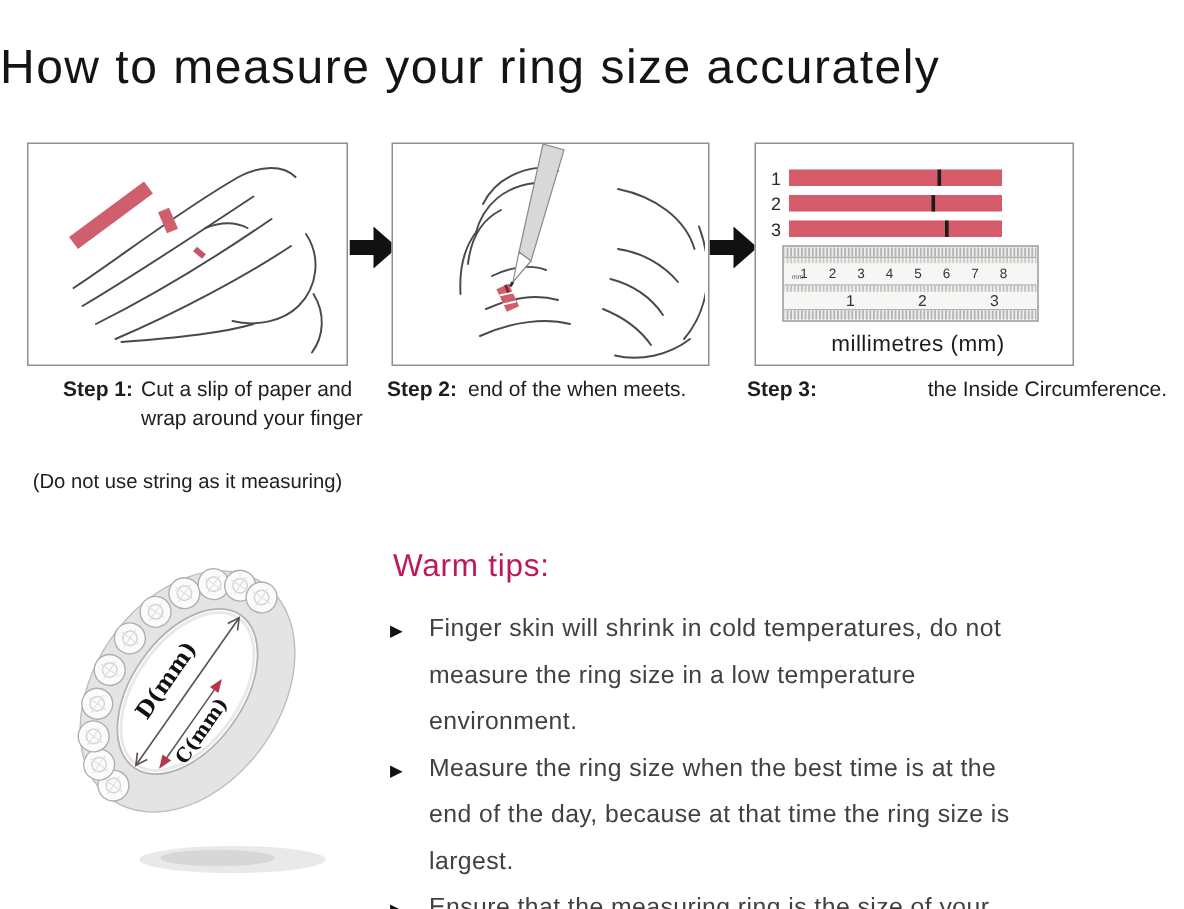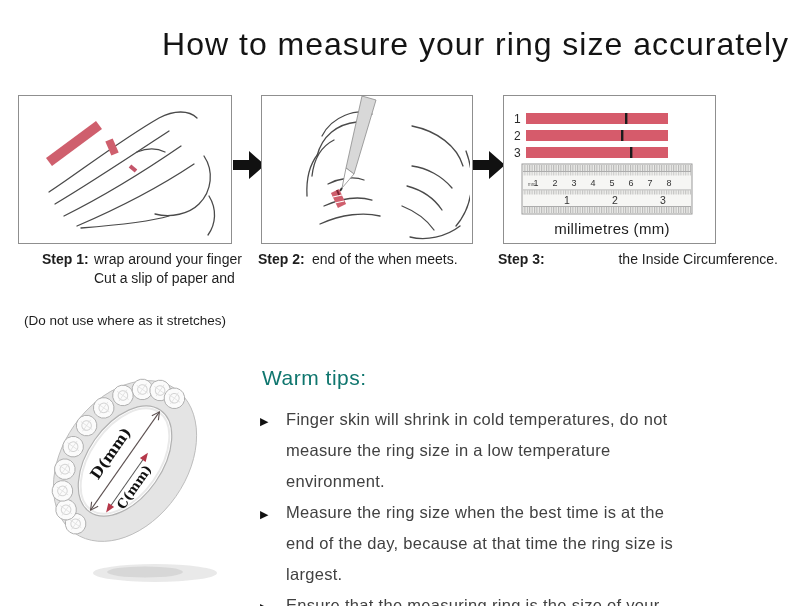--- a/index.html
+++ b/index.html
@@ -1,40 +1,40 @@
 <!DOCTYPE html>
 <html><head>
 <meta charset="utf-8">
 <style>
   html,body{margin:0;padding:0;background:#ffffff;}
   #page{position:relative;width:789px;height:606px;background:#ffffff;overflow:hidden;
         font-family:"Liberation Sans",sans-serif;color:#222;}
   
-  .title{position:absolute;top:26px;left:0;width:789px;text-align:right;
+  .title{position:absolute;top:26px;left:0;width:789px;text-align:left;
          font-size:32px;letter-spacing:1px;color:#141414;font-weight:500;}
   
   .panel{position:absolute;background:#fff;border:1.6px solid #8f8f8f;}
   #panel1{left:18px;top:95px;width:212px;height:147px;}
   #panel2{left:261px;top:95px;width:210px;height:147px;}
   #panel3{left:503px;top:95px;width:211px;height:147px;}
   .arrow{position:absolute;top:151px;}
   #arrow1{left:233px;} #arrow2{left:473px;}
   
   .cap{position:absolute;top:250px;font-size:14px;line-height:1.35;color:#1e1e1e;}
   .cap .lbl{position:absolute;left:0;top:0;font-weight:700;}
   #cap1{left:42px;width:212px;padding-left:52px;}
   #cap2{left:258px;width:218px;padding-left:54px;}
   #cap3{left:498px;width:226px;padding-left:54px;text-align:right;}
   .cap b{font-weight:400;}
   .note{position:absolute;top:313px;font-size:13.5px;color:#1e1e1e;text-align:center;}
   #note1{left:14px;width:222px;}
   #note3{left:494px;width:230px;}
   
   .wt-head{position:absolute;left:262px;top:366px;font-size:21px;letter-spacing:.5px;
-           color:#0f766e;font-weight:400;}
+           color:#be185d;font-weight:400;}
   .wt-list{position:absolute;left:260px;top:404px;width:432px;}
   .wt-item{display:flex;align-items:flex-start;font-size:16.5px;letter-spacing:.3px;
            line-height:1.88;color:#414141;}
   .wt-marker{flex:0 0 26px;font-size:11px;color:#111;padding-top:7px;}
   
   svg text{font-family:"Liberation Sans",sans-serif;}
   .ring-label{font-family:"DejaVu Serif",serif;font-weight:700;fill:#111;}
   .strip-num{font-size:12px;fill:#2a2a2a;}
   .ruler-num{font-size:9px;fill:#333;}
   .ruler-num-in{font-size:10.5px;fill:#333;}
@@ -145,33 +145,33 @@
         <text x="141" y="40" text-anchor="middle" class="ruler-num-in">3</text>
         <line x1="1" y1="42.5" x2="169" y2="42.5" stroke="#999" stroke-width="0.8"></line>
         <rect x="1" y="43" width="168" height="6" fill="url(#tk)"></rect>
       </g>
       <text x="108" y="138" text-anchor="middle" class="ruler-cap">millimetres (mm)</text>
     </svg>
   </div>
 
   <div class="cap" id="cap1">
     <span class="lbl">Step 1:</span>
+    <div>Cut a slip of paper and</div>
     <div>wrap around your finger</div>
-    <div>Cut a slip of paper and</div>
   </div>
   <div class="cap" id="cap2">
     <span class="lbl">Step 2:</span>
     <div>end of the when meets.</div>
   </div>
   <div class="cap" id="cap3">
     <span class="lbl">Step 3:</span>
     <div><span>the </span><b>Inside Circumference</b><span>.</span></div>
   </div>
 
-  <div class="note" id="note1">(Do not use where as it stretches)</div>
+  <div class="note" id="note1">(Do not use string as it measuring)</div>
 
   <svg style="position:absolute;left:5px;top:358px;" width="245" height="240" viewBox="0 0 245 240">
     <ellipse cx="150" cy="215" rx="62" ry="9" fill="#e0e0e0" opacity="0.7"></ellipse>
     <ellipse cx="140" cy="214" rx="38" ry="5.5" fill="#cfcfcf" opacity="0.7"></ellipse>
     <g transform="translate(120 103) rotate(35)">
 
       <g>
         <g transform="translate(22.8 -74.3) rotate(25)">
             <rect x="-5.5" y="-4.5" width="11" height="9" fill="#ececec" stroke="#9e9e9e" stroke-width="0.8"></rect>
           </g>

